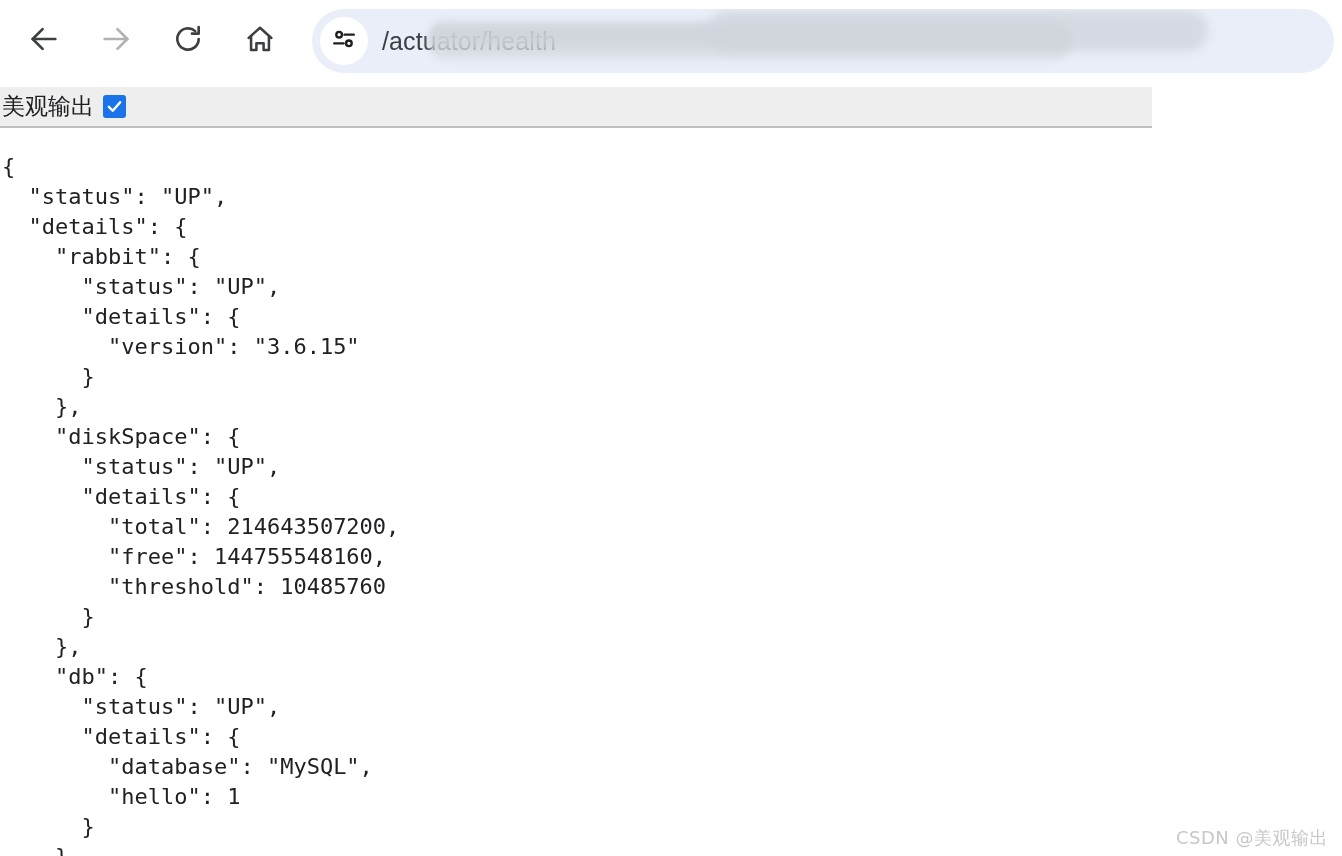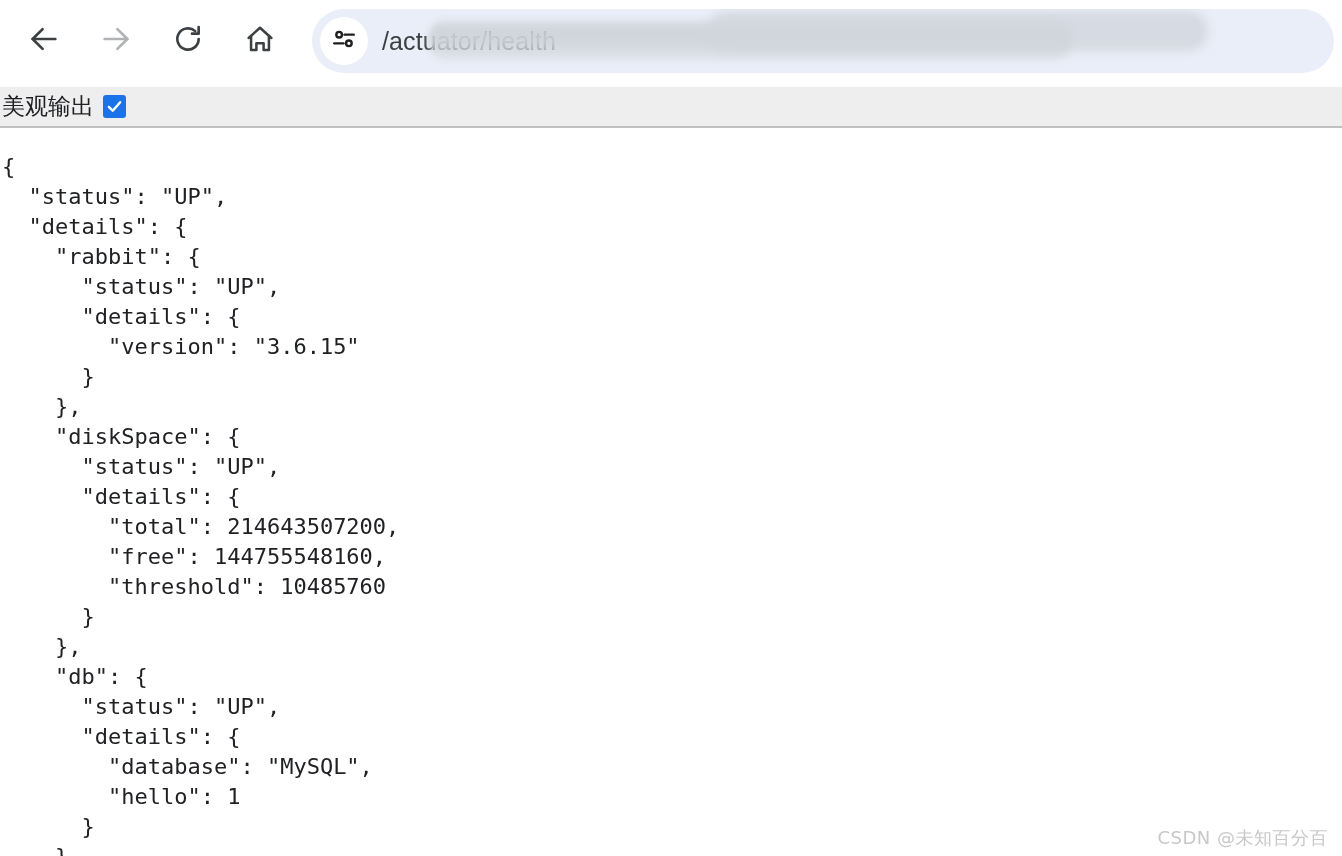--- a/index.html
+++ b/index.html
@@ -109,21 +109,21 @@
     background: rgba(209,213,220,0.8);
     border-radius: 24px;
     filter: blur(5px);
   }
 
   
   #pretty-print-bar {
     position: absolute;
     left: 0;
     top: 87px;
-    width: 1342px;
+    width: 1152px;
     height: 41px;
     background: #eeeeee;
     border-bottom: 2px solid #c0c0c0;
     box-sizing: border-box;
     display: flex;
     align-items: center;
   }
   #pretty-print-label {
     font-family: "DejaVu Sans", sans-serif;
     font-size: 23px;
@@ -242,13 +242,13 @@
   <span id="pretty-print-label">美观输出</span>
   <span id="pretty-print-checkbox" style="background: rgb(26, 115, 232);">
     <svg width="17" height="17" viewBox="0 0 24 24" fill="none" stroke="#ffffff" stroke-width="3.4" stroke-linecap="round" stroke-linejoin="round">
       <polyline points="4,12.5 9.5,18 20,6"></polyline>
     </svg>
   </span>
 </div>
 
 <pre id="json-output"><div class="jline">{</div><div class="jline">  "status": "UP",</div><div class="jline">  "details": {</div><div class="jline">    "rabbit": {</div><div class="jline">      "status": "UP",</div><div class="jline">      "details": {</div><div class="jline">        "version": "3.6.15"</div><div class="jline">      }</div><div class="jline">    },</div><div class="jline">    "diskSpace": {</div><div class="jline">      "status": "UP",</div><div class="jline">      "details": {</div><div class="jline">        "total": 214643507200,</div><div class="jline">        "free": 144755548160,</div><div class="jline">        "threshold": 10485760</div><div class="jline">      }</div><div class="jline">    },</div><div class="jline">    "db": {</div><div class="jline">      "status": "UP",</div><div class="jline">      "details": {</div><div class="jline">        "database": "MySQL",</div><div class="jline">        "hello": 1</div><div class="jline">      }</div><div class="jline">    }</div></pre>
 
-<div id="watermark">CSDN @未知百分百</div>
+<div id="watermark">CSDN @美观输出</div>
 
 </body></html>

